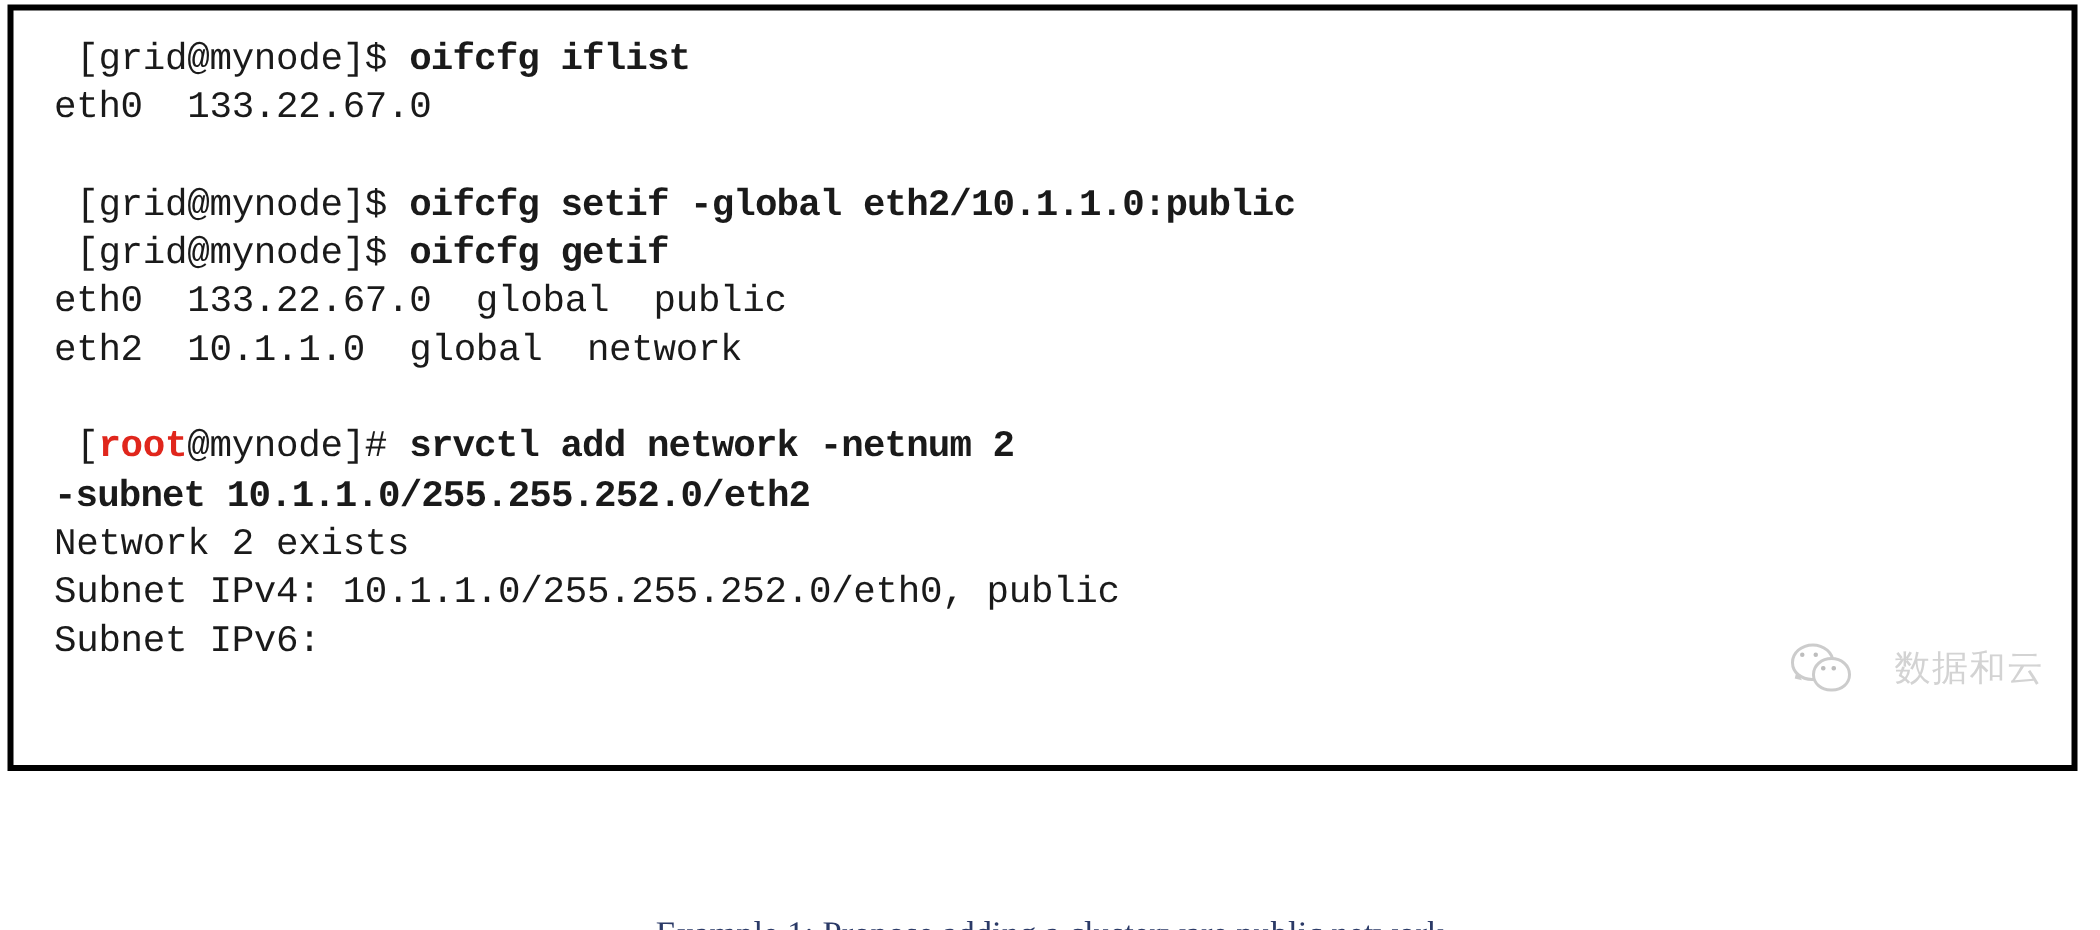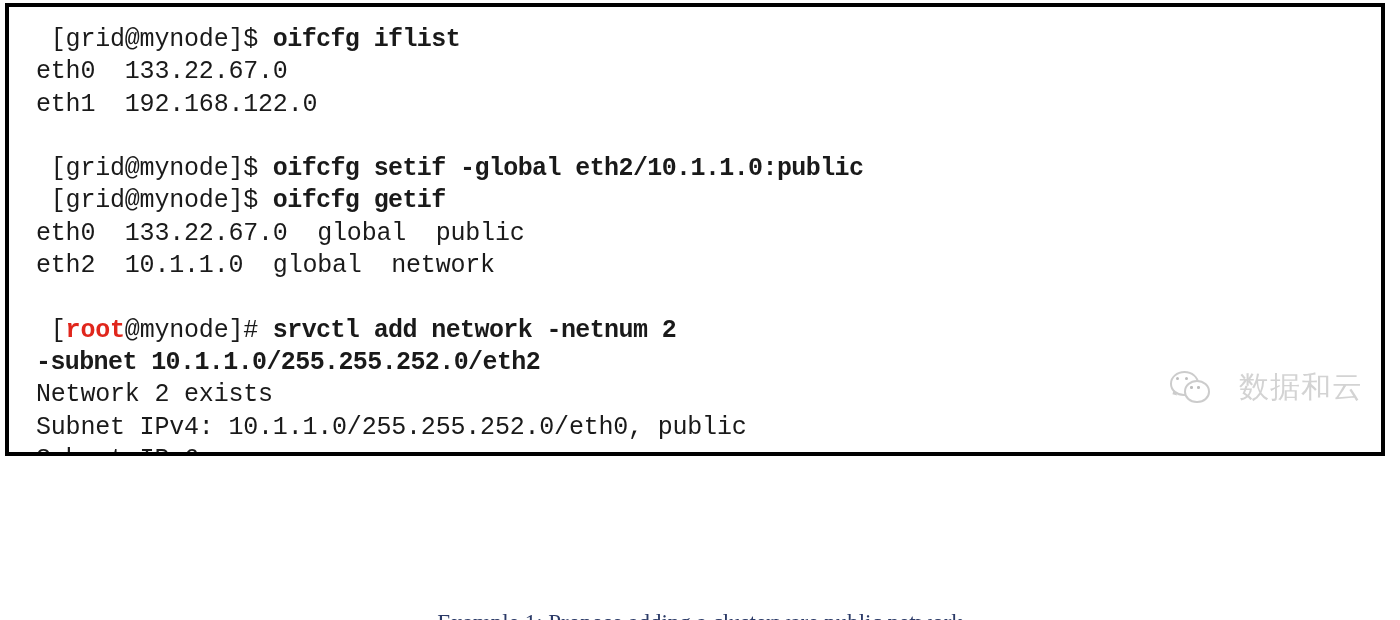--- a/index.html
+++ b/index.html
@@ -14,21 +14,21 @@
     position: relative;
     font-family: "Liberation Mono", "DejaVu Sans Mono", monospace;
   }
 
   
   #terminal-box {
     position: absolute;
     left: 5px;
     top: 3px;
     width: 1380px;
-    height: 453px;
+    height: 511px;
     box-sizing: border-box;
     border: 4px solid #000000;
     background: #ffffff;
     overflow: hidden;
   }
 
   #terminal-body {
     position: absolute;
     left: 27px;
     top: 17px;
@@ -99,21 +99,21 @@
     left: 3px; top: 19px;
     width: 0; height: 0;
     border-left: 5px solid #c9c9c9;
     border-top: 5px solid transparent;
     border-bottom: 0;
     transform: rotate(14deg);
   }
 
   #watermark-text {
     font-family: "DejaVu Sans", "Liberation Sans", sans-serif;
-    font-size: 30px;
+    font-size: 24px;
     color: #d0d0d0;
     letter-spacing: 1px;
     line-height: 1;
     white-space: nowrap;
     margin-left: 24px;
   }
 
   
   #bottom-caption {
     position: absolute;
@@ -129,21 +129,20 @@
     height: 10px;
   }
 </style>
 </head>
 <body>
 
 <div id="terminal-box">
   <div id="terminal-body">
       <div class="term-line"><span class="seg"> [grid@mynode]$ </span><span class="seg bold">oifcfg iflist</span></div>
       <div class="term-line"><span class="seg">eth0  133.22.67.0</span></div>
-      <div class="term-line"><span class="seg">eth1  192.168.122.0</span></div>
       <div class="term-line blank">&nbsp;</div>
       <div class="term-line"><span class="seg"> [grid@mynode]$ </span><span class="seg bold">oifcfg setif -global eth2/10.1.1.0:public</span></div>
       <div class="term-line"><span class="seg"> [grid@mynode]$ </span><span class="seg bold">oifcfg getif</span></div>
       <div class="term-line"><span class="seg">eth0  133.22.67.0  global  public</span></div>
       <div class="term-line"><span class="seg">eth2  10.1.1.0  global  network</span></div>
       <div class="term-line blank">&nbsp;</div>
       <div class="term-line"><span class="seg"> [</span><span class="seg root" style="color: rgb(224, 38, 28);">root</span><span class="seg">@mynode]# </span><span class="seg bold">srvctl add network -netnum 2</span></div>
       <div class="term-line"><span class="seg bold">-subnet 10.1.1.0/255.255.252.0/eth2</span></div>
       <div class="term-line"><span class="seg">Network 2 exists</span></div>
       <div class="term-line"><span class="seg">Subnet IPv4: 10.1.1.0/255.255.252.0/eth0, public</span></div>

